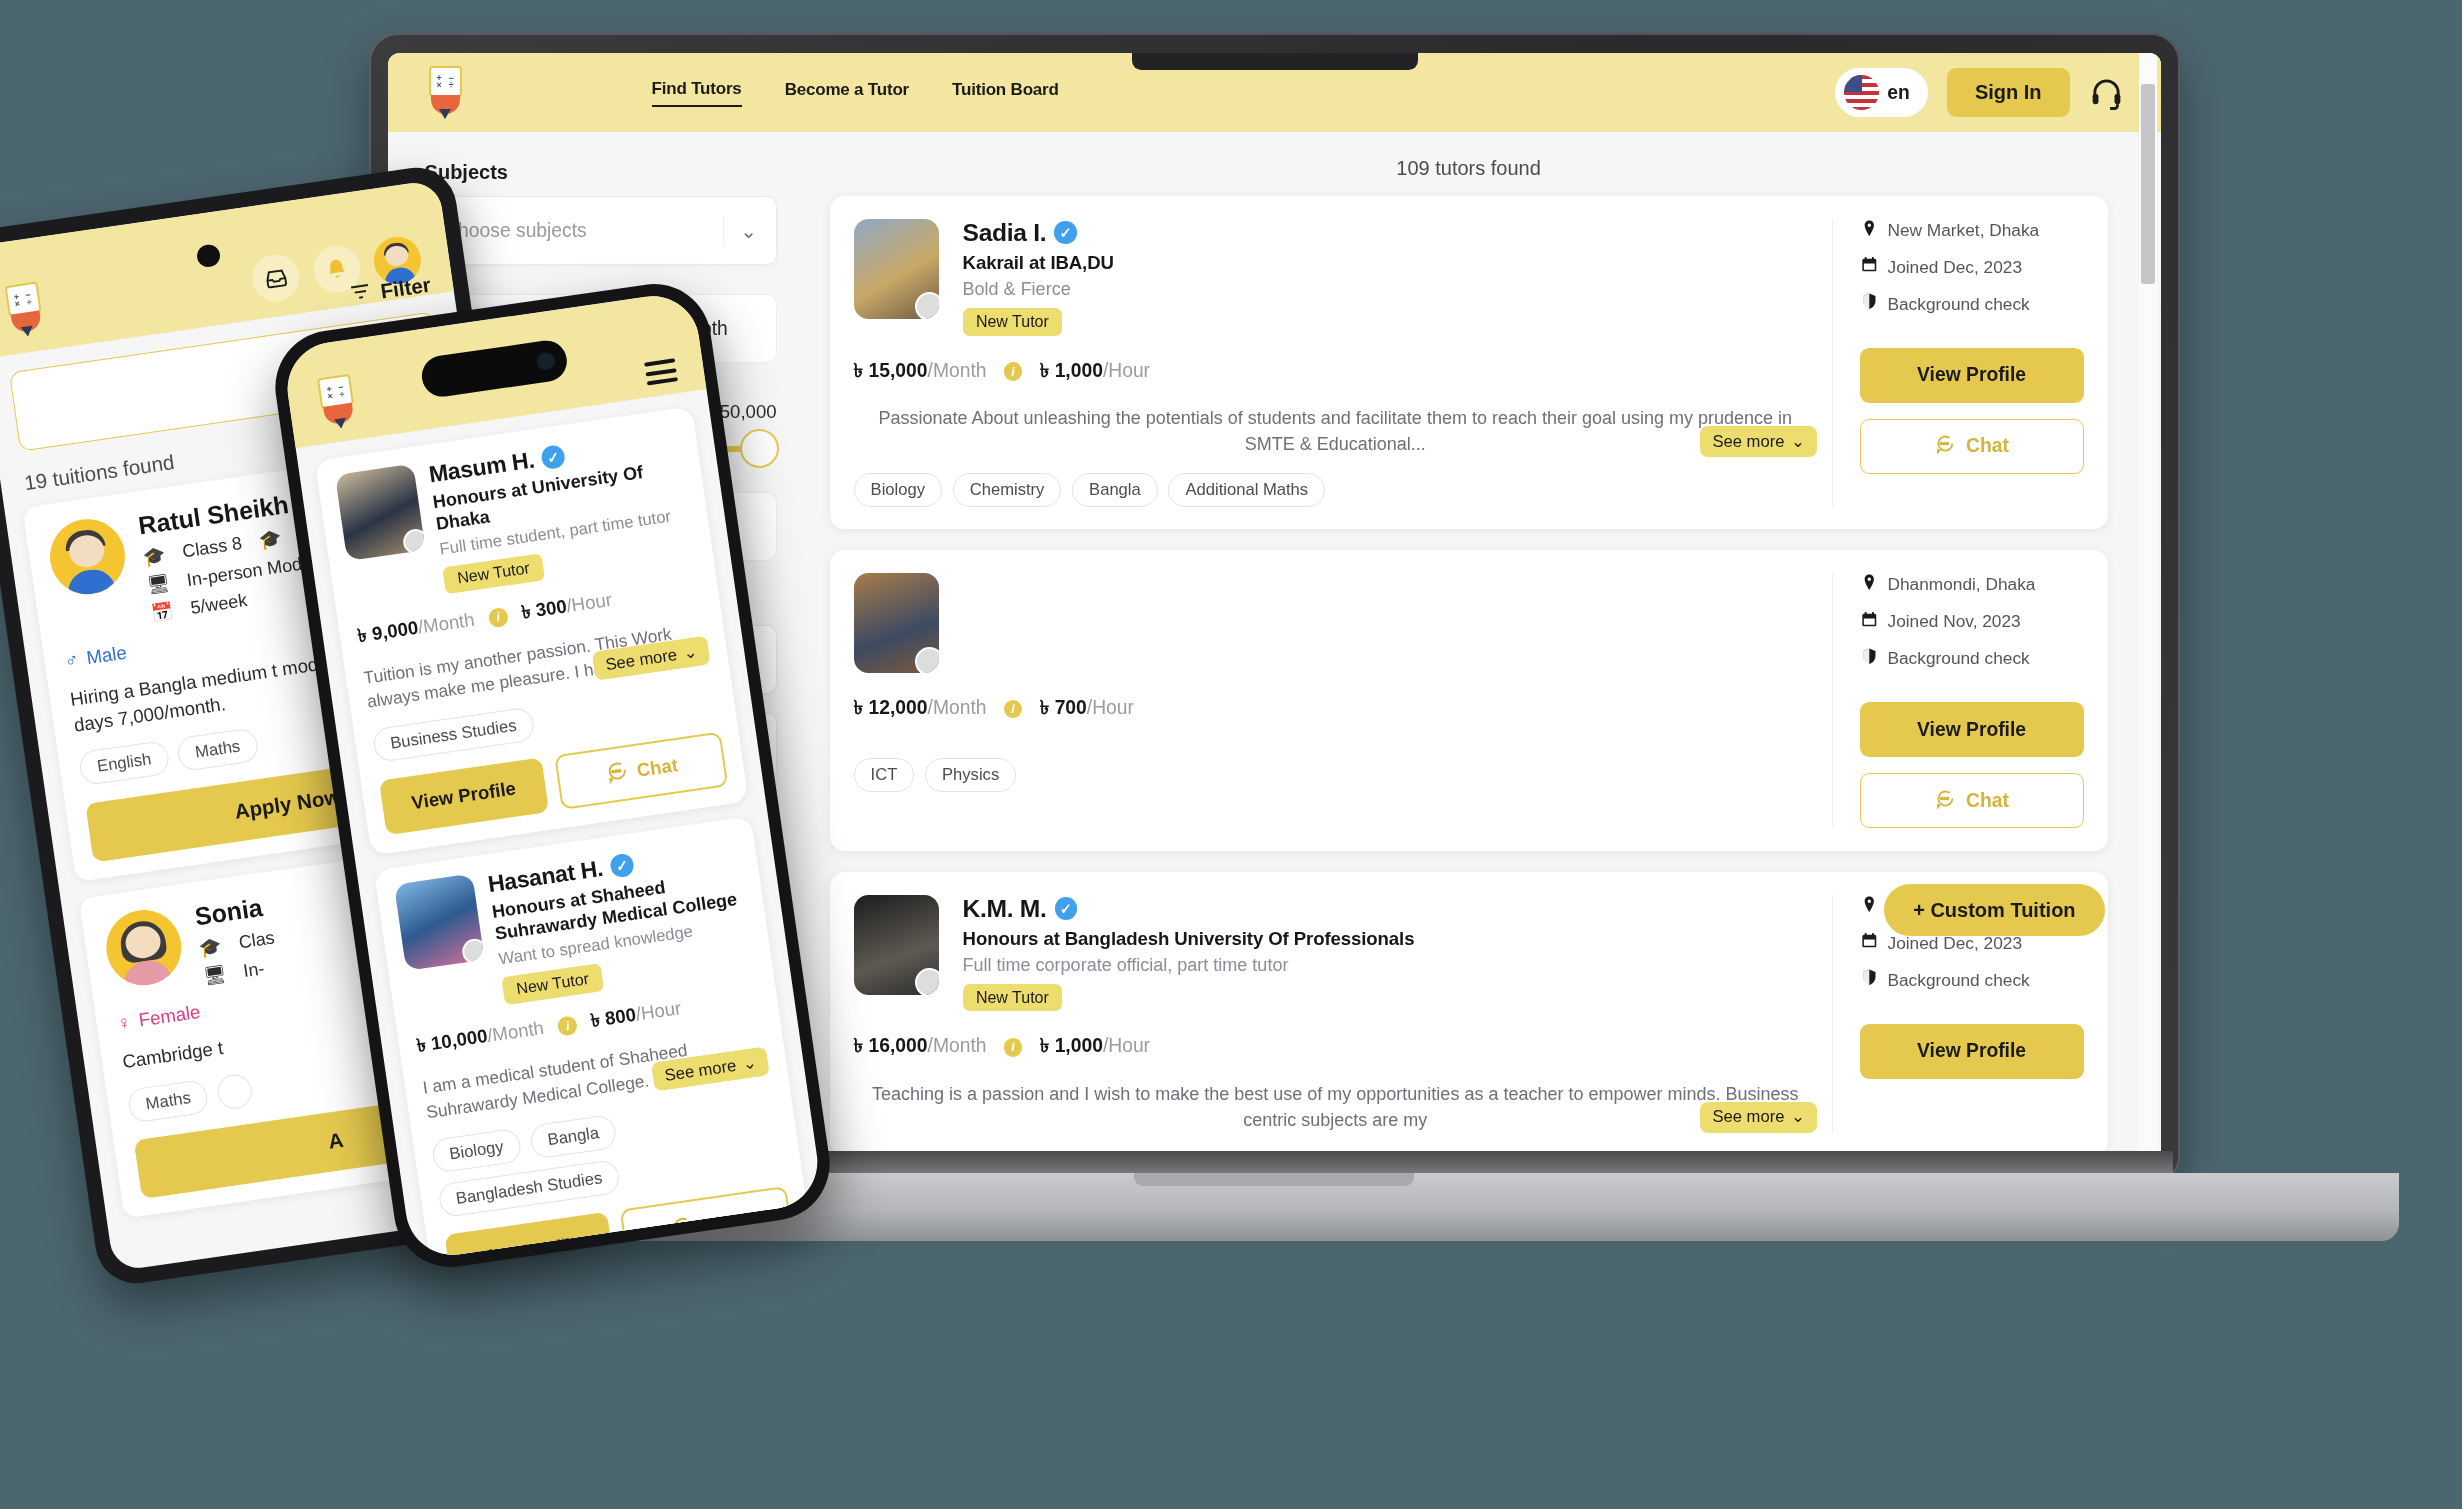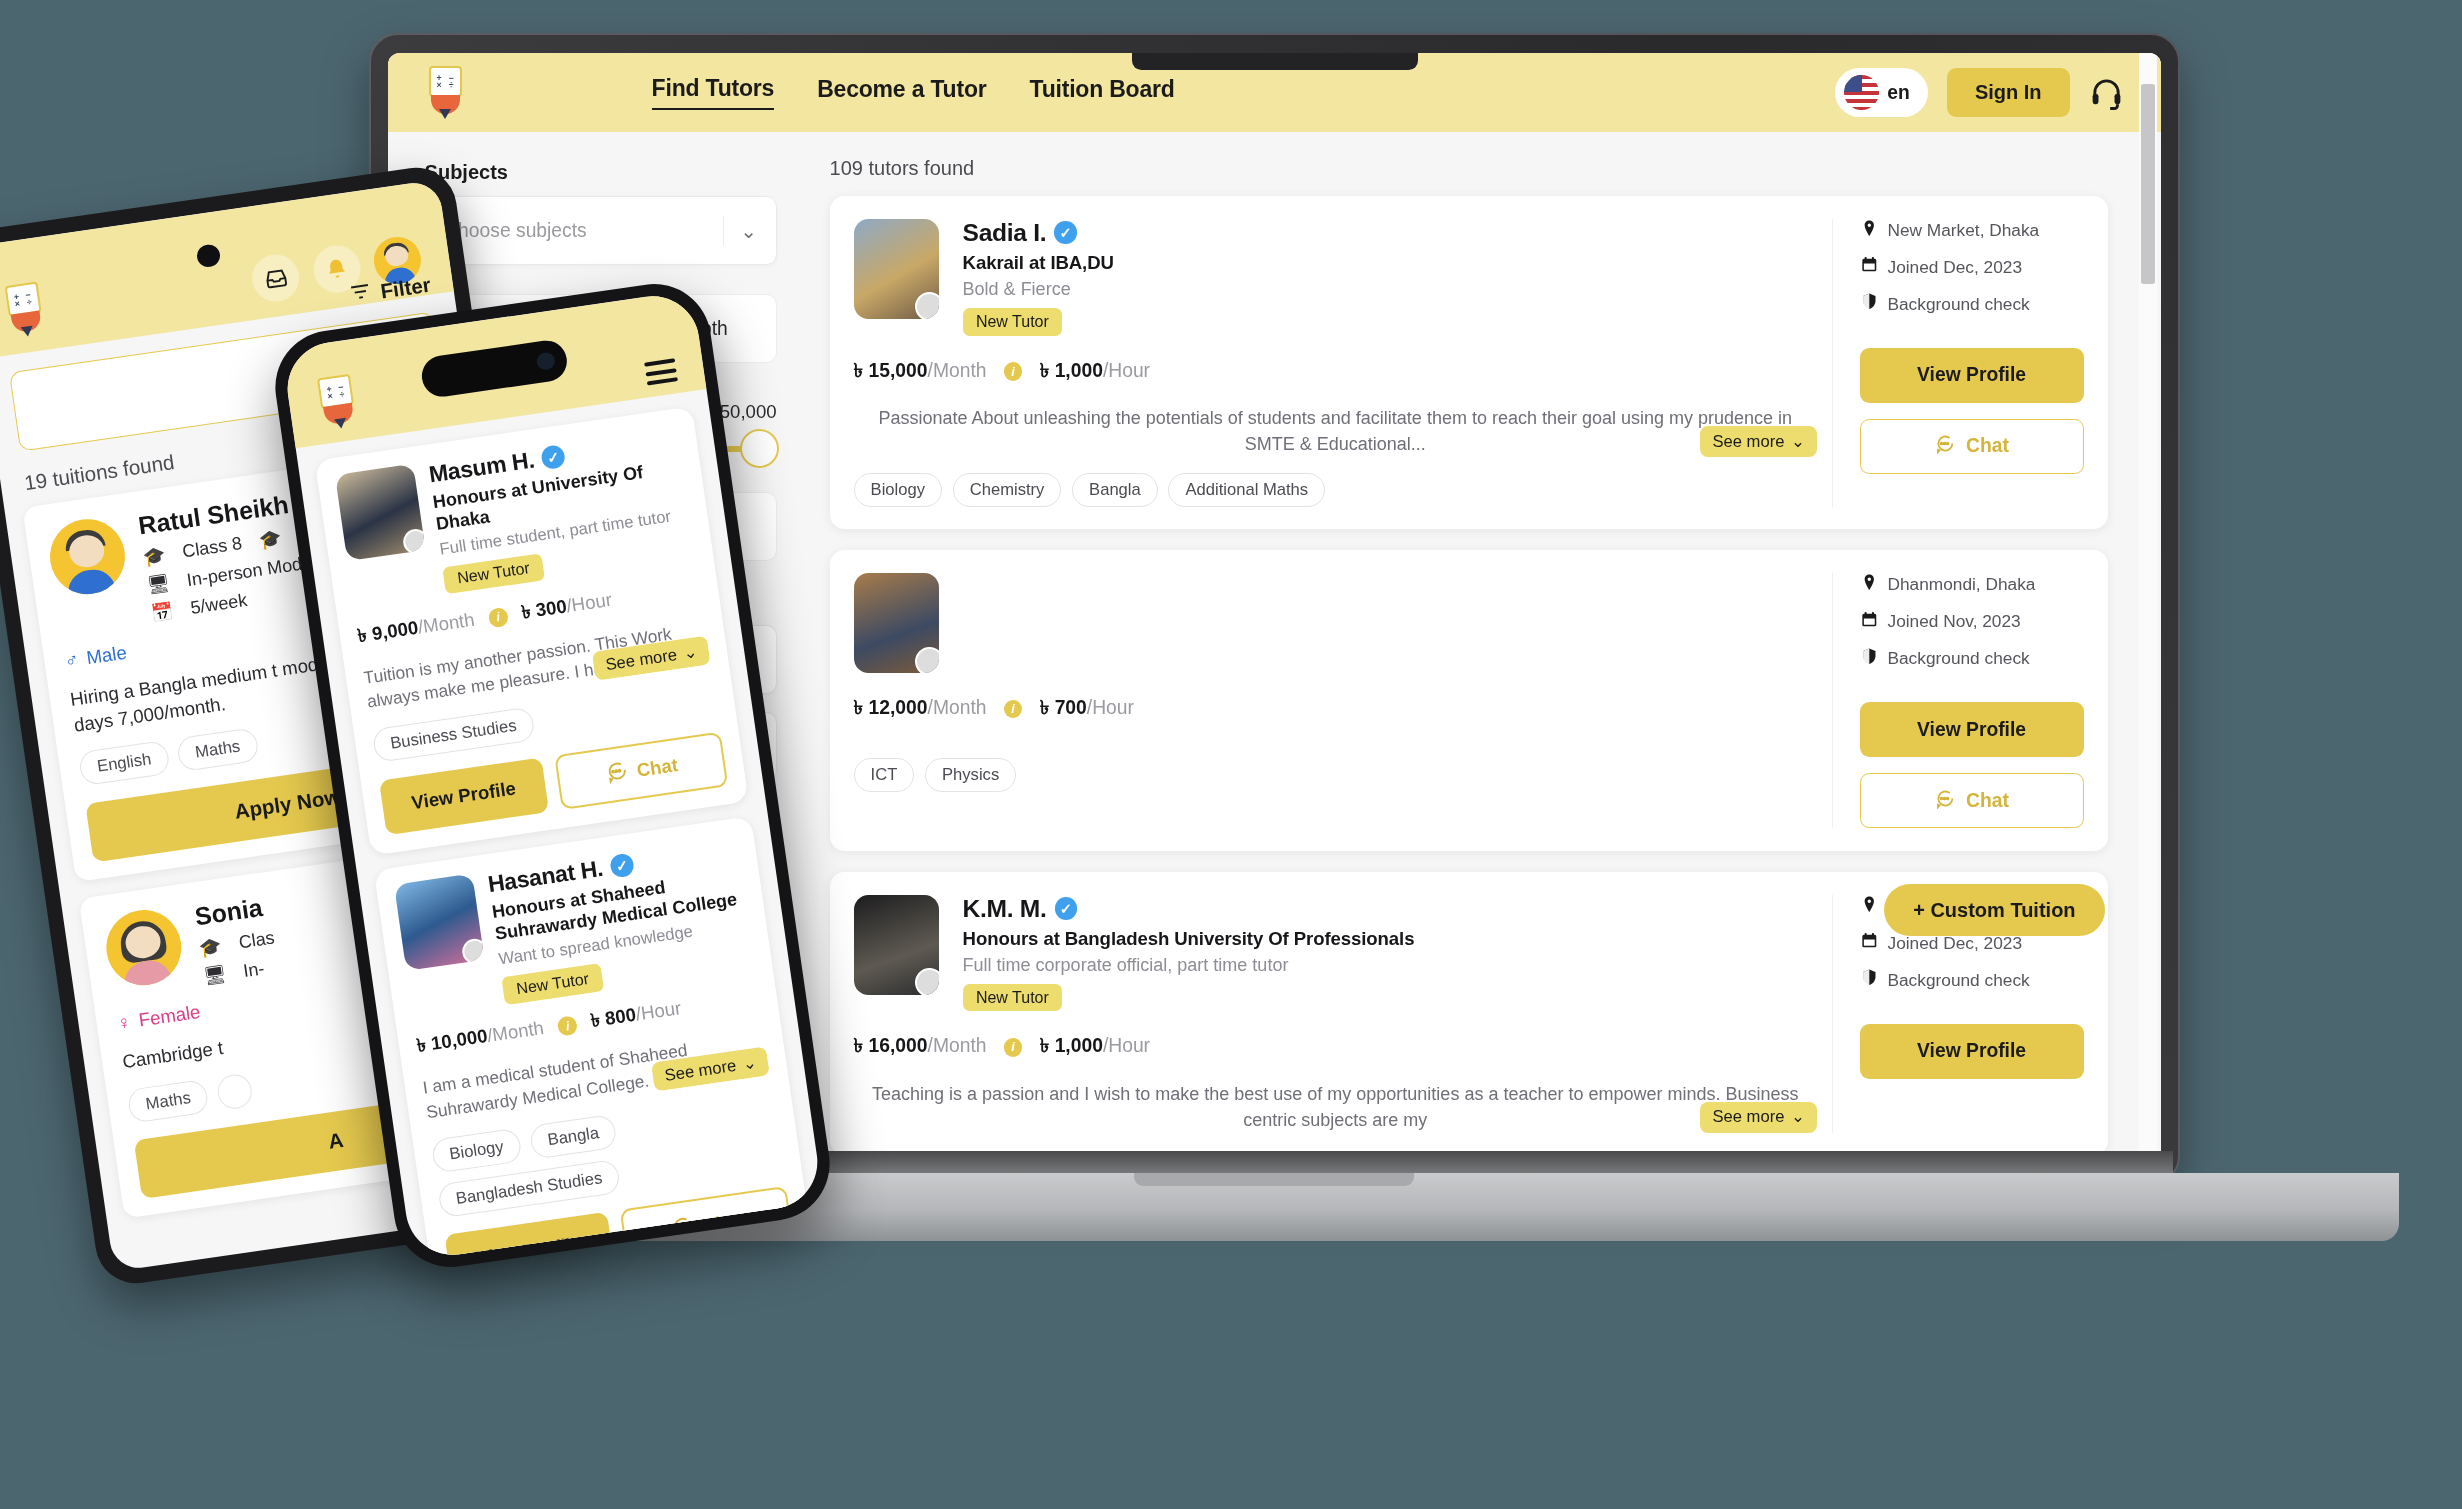--- a/index.html
+++ b/index.html
@@ -65,21 +65,21 @@
     position:absolute; left:6px; top:30px; width:29px; height:18.6px;
     background:#e8663c; border-radius:0 0 14.6px 14.6px;
   }
   .logo-badge .point{
     position:absolute; left:14.6px; top:44px; width:0;height:0;
     border-left:6px solid transparent;border-right:6px solid transparent;
     border-top:10.7px solid #2e3a55;
   }
   .nav { display:flex; gap:43px; align-items:center; margin-left:166px; }
   .nav a{
-    font-size:23px; color:#1b1b1b; font-weight:600; text-decoration:none;
+    font-size:17px; color:#1b1b1b; font-weight:600; text-decoration:none;
     padding-bottom:6px; letter-spacing:-0.2px;
   }
   .nav a.active{ border-bottom:2.7px solid #1b1b1b; }
   .hdr-right{ margin-left:auto; display:flex; align-items:center; gap:19px; }
   .lang-pill{
     background:#fff; border-radius:665px; height:49px; width:93px;
     display:flex; align-items:center; gap:8px; padding:0 9.3px;
   }
   .flag{ width:35px;height:35px;border-radius:50%;overflow:hidden;position:relative;
     background:linear-gradient(#fff 0 50%, #fff 50% 100%); flex:none;}
@@ -117,21 +117,21 @@
   .level-label{ font-size:19.3px;color:#1c1c1c;font-weight:600;margin-top:32px;margin-bottom:10.7px;}
   .sched-row{ margin-top:17.3px;}
   .fbtns{ display:flex;gap:16px;margin-top:37px;}
   .btn-yellow{
     flex:1;background:#e5c94e;border:none;border-radius:10.7px;height:64px;
     font-size:20px;font-weight:700;color:#1b1b1b;font-family:inherit;cursor:pointer;
   }
 
   
   .results{ flex:1; padding:25px 53px 0 29px; position:relative; overflow:hidden;}
-  .found{ font-size:20px; color:#4b4b52; margin-bottom:16px;}
+  .found{ font-size:20px; color:#4b4b52; margin-bottom:16px;text-align:center;}
   .tcard{
     background:#fff; border-radius:14.6px; box-shadow:0 2px 10.7px rgba(0,0,0,.07);
     display:flex; padding:22.6px 24px; margin-bottom:21px; min-height:253px;
   }
   .tleft{ flex:1; padding-right:14.6px; }
   .thead{ display:flex; gap:24px; }
   .avatar{
     width:85px;height:100px;border-radius:14.6px;flex:none;position:relative;overflow:hidden;
     background:linear-gradient(150deg,#8ea9c6,#c9a867 55%,#6d5a45);
   }

